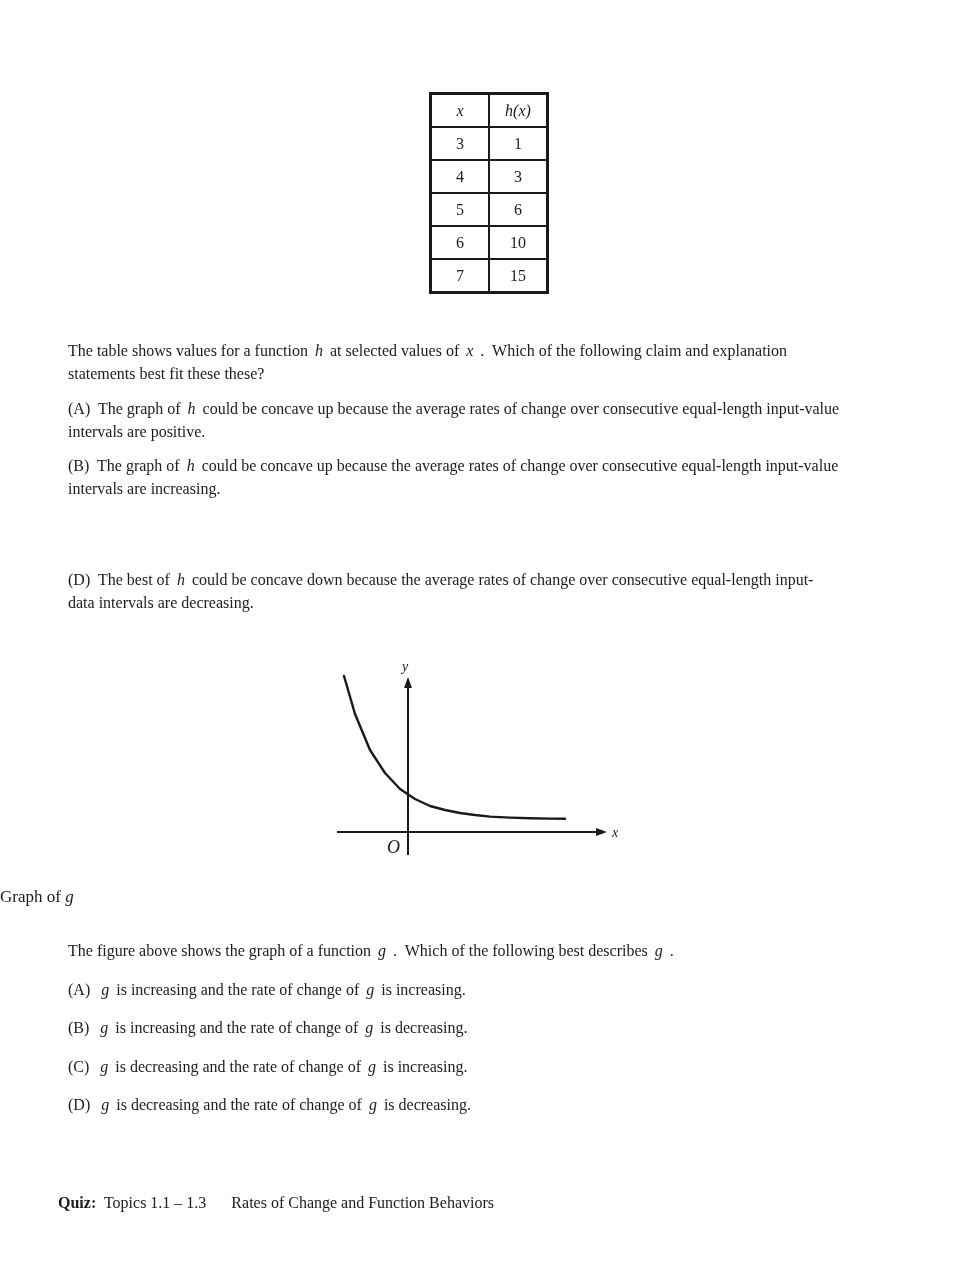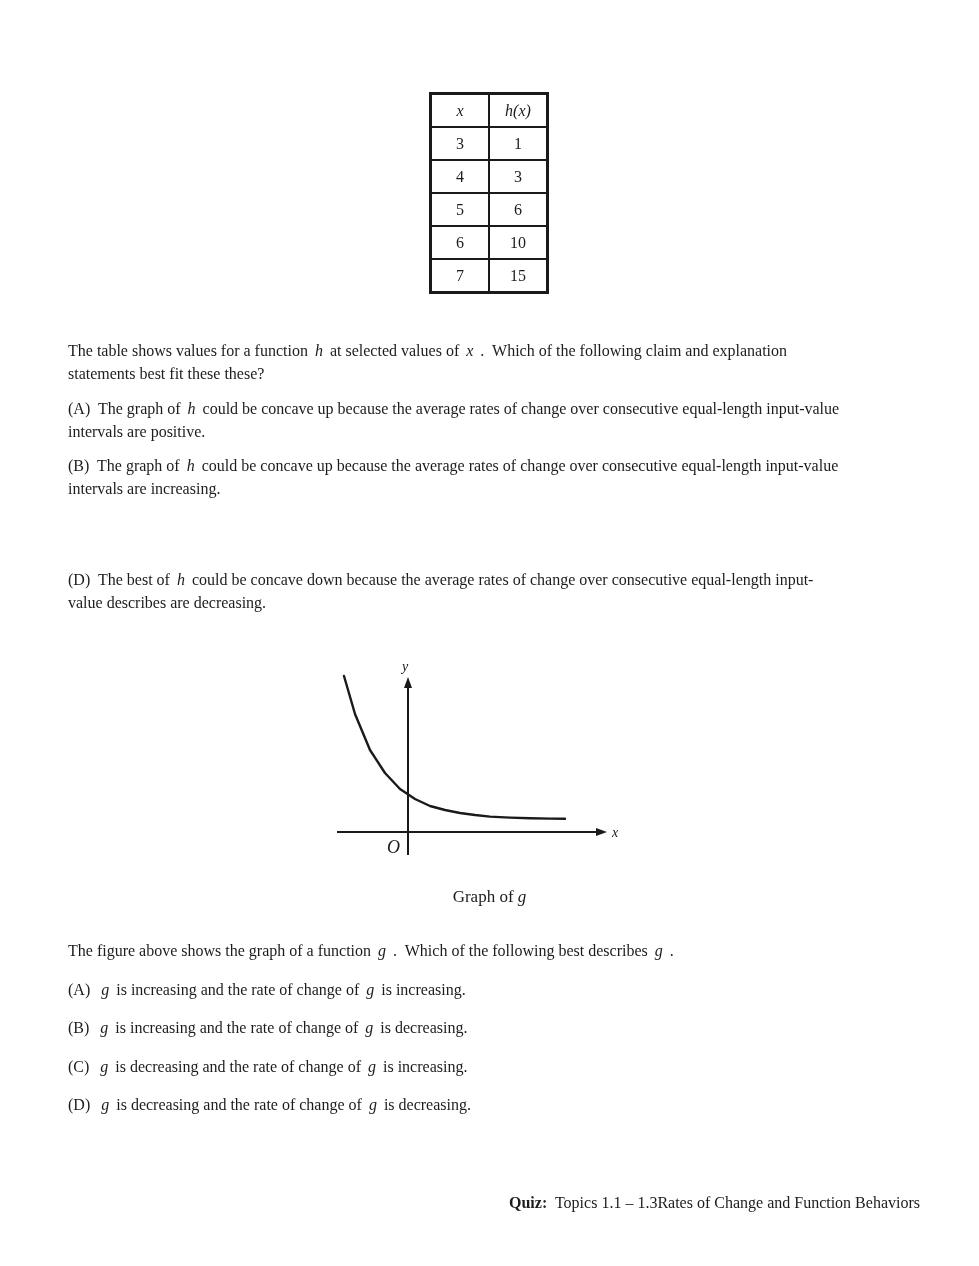--- a/index.html
+++ b/index.html
@@ -42,35 +42,35 @@
   }
   .v { font-style: italic; padding: 0 3px; }
   
   .fig { position: absolute; left: 330px; top: 655px; width: 310px; height: 205px; }
   .fig svg { display: block; }
   .fig-caption {
     position: absolute;
     left: 0;
     top: 885px;
     width: 979px;
-    text-align: center;
     font-size: 17px;
     line-height: 24px;
   }
   
   .footer {
     position: absolute;
     left: 58px;
     top: 1191px;
     width: 862px;
     display: flex;
-    justify-content: flex-end;
+    justify-content: flex-start;
     font-size: 16px;
     line-height: 23px;
     white-space: pre-wrap;
+    gap: 25px;
   }
   .footer .bold { font-weight: bold; }
 </style>
 </head>
 <body>
 
 <div class="page">
 
   <table class="qtable">
     <tbody>
@@ -101,21 +101,21 @@
     </tbody>
   </table>
 
   <p class="para" style="top:329px"><span>The table shows values for a function </span><i class="v">h</i><span> at selected values of </span><i class="v">x</i><span> .  Which of the following claim and explanation</span><br><span>statements best fit these these?</span></p>
 
   <p class="para" style="top:387px"><span>(A)  The graph of </span><i class="v">h</i><span> could be concave up because the average rates of change over consecutive equal-length input-value</span><br><span>intervals are positive.</span></p>
 
   <p class="para" style="top:444px"><span>(B)  The graph of </span><i class="v">h</i><span> could be concave up because the average rates of change over consecutive equal-length input-value</span><br><span>intervals are increasing.</span></p>
 
 
-  <p class="para" style="top:558px"><span>(D)  The best of </span><i class="v">h</i><span> could be concave down because the average rates of change over consecutive equal-length input-</span><br><span>value describes are decreasing.</span></p>
+  <p class="para" style="top:558px"><span>(D)  The best of </span><i class="v">h</i><span> could be concave down because the average rates of change over consecutive equal-length input-</span><br><span>data intervals are decreasing.</span></p>
 
   <div class="fig">
     <svg width="310" height="205" viewBox="0 0 310 205">
 
       <line x1="7" y1="177" x2="270" y2="177" stroke="#1a1a1a" stroke-width="2"></line>
       <polygon points="277,177 266,173 266,181" fill="#1a1a1a"></polygon>
       <line x1="78" y1="29" x2="78" y2="200" stroke="#1a1a1a" stroke-width="2"></line>
       <polygon points="78,22 74,33 82,33" fill="#1a1a1a"></polygon>
 
       <text x="72" y="16" font-size="14" font-style="italic" font-family="Liberation Serif, serif" fill="#1a1a1a">y</text>

